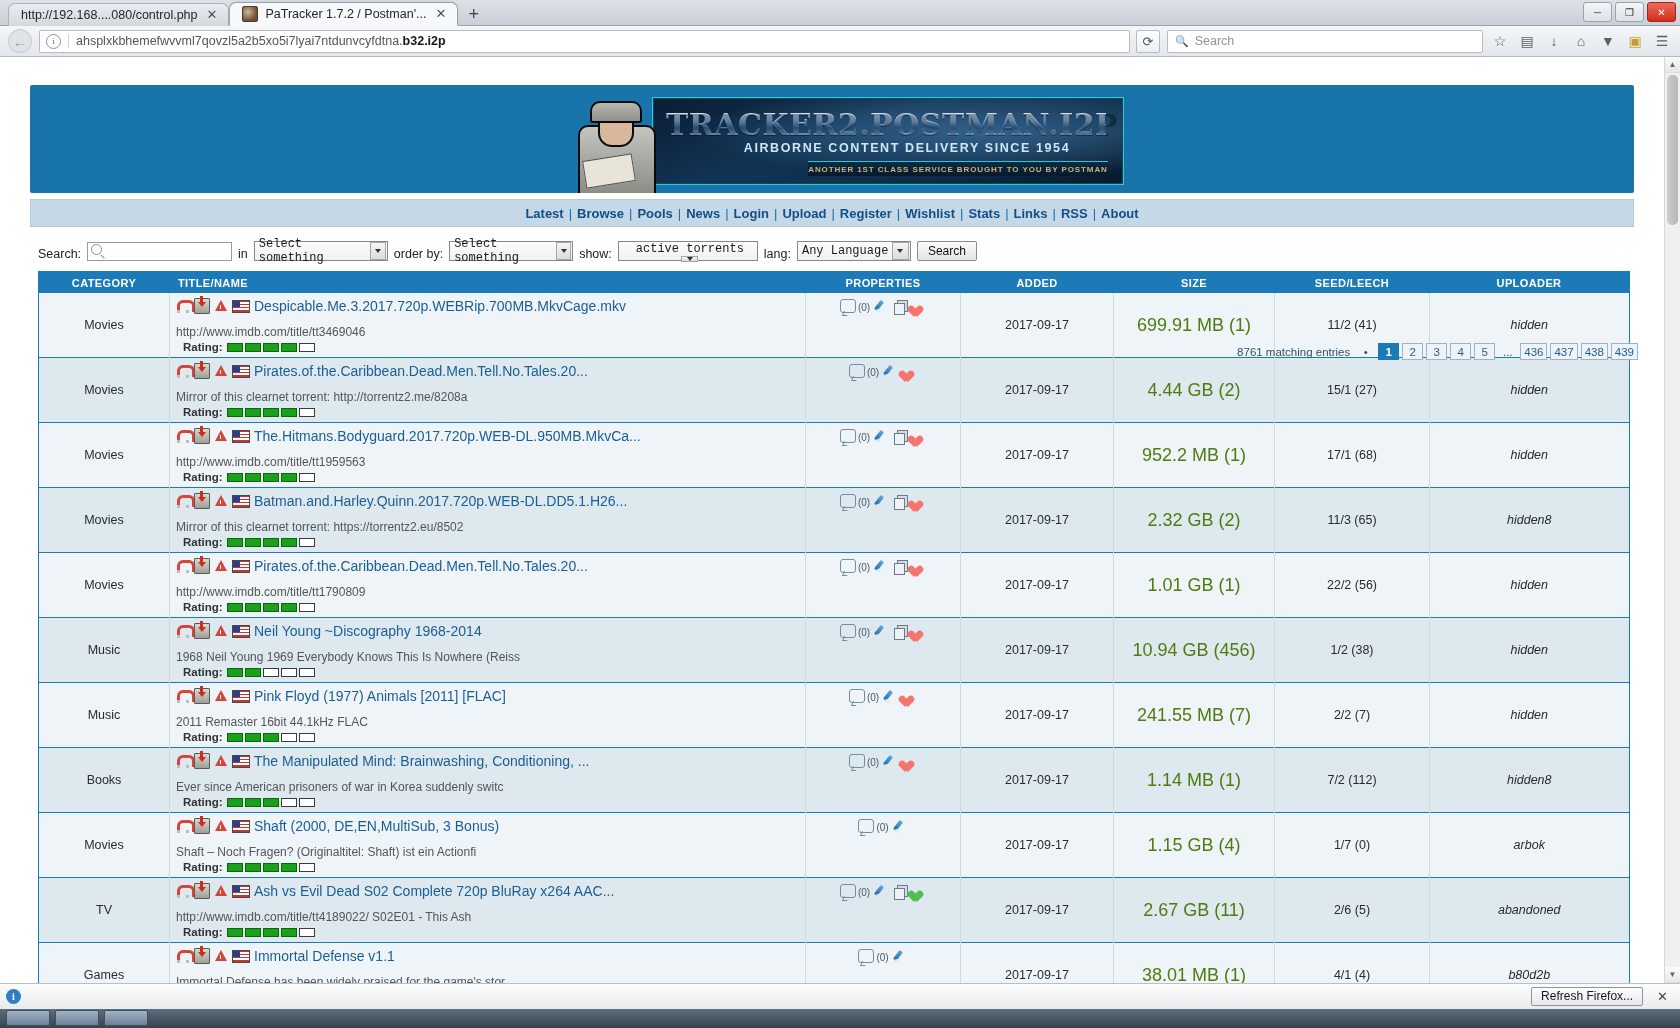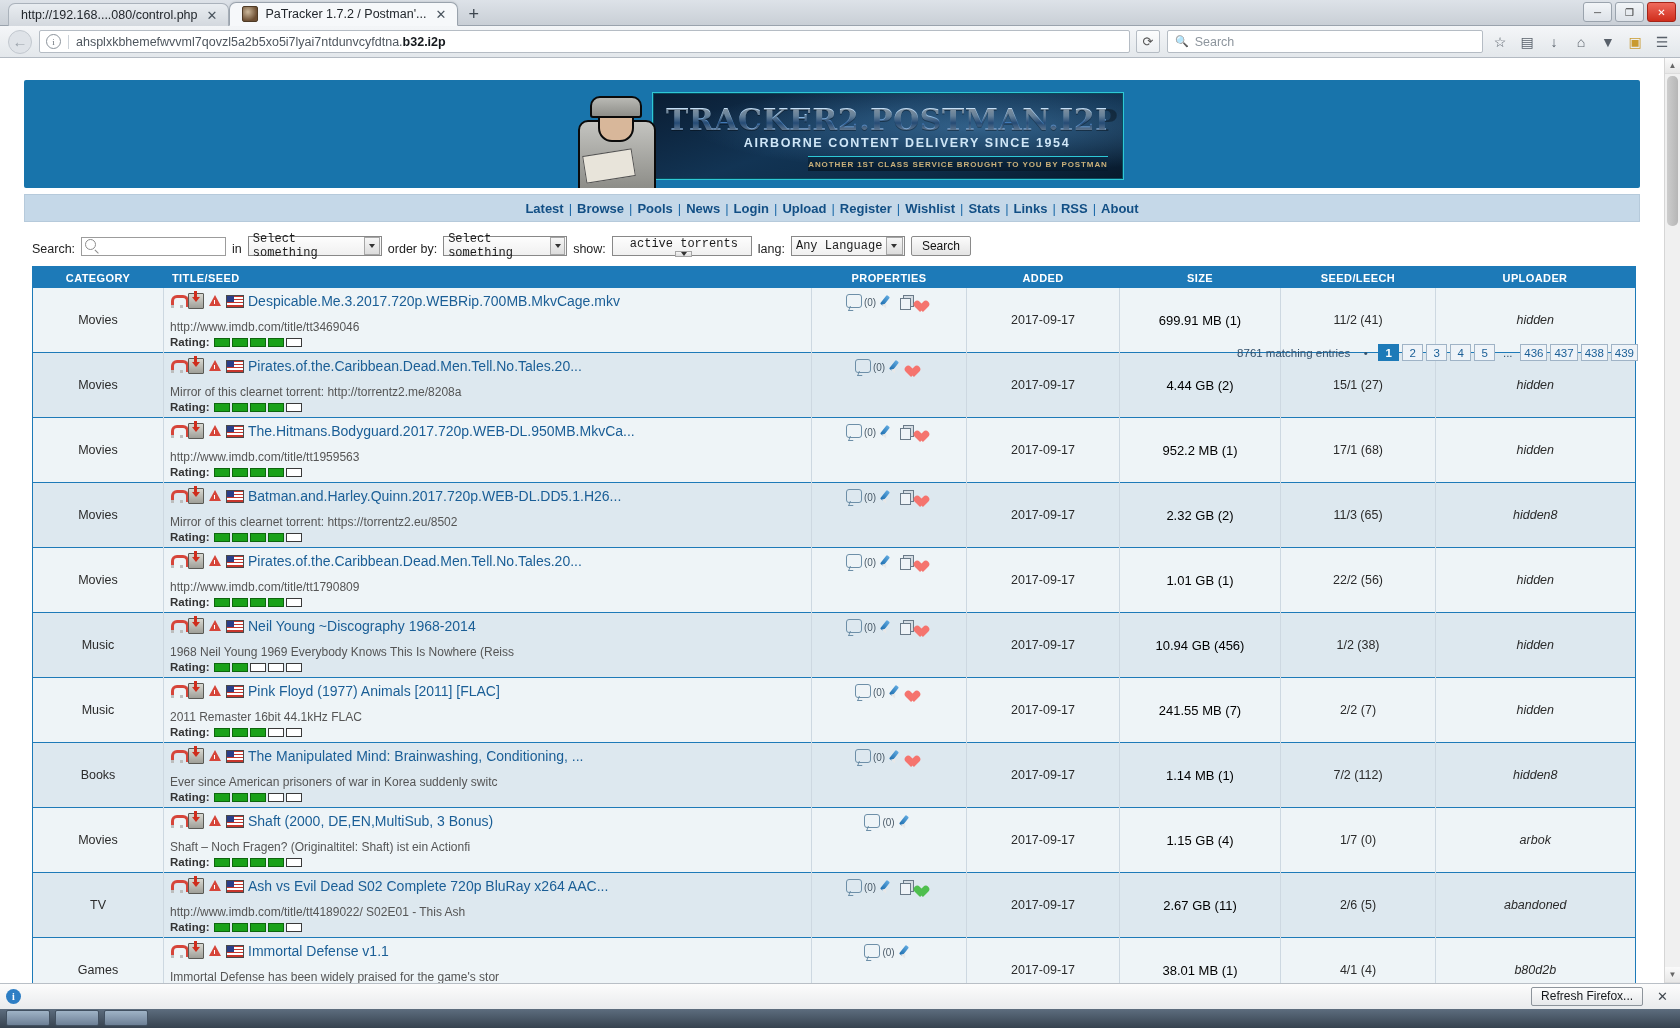--- a/index.html
+++ b/index.html
@@ -40,21 +40,21 @@
   .infoicon{width:13px;height:13px;border-radius:50%;border:1px solid #8b939b;color:#6a727a;font-size:9px;display:flex;align-items:center;justify-content:center;font-family:"Liberation Serif",serif;}
   .urlsep{width:1px;height:14px;background:#ccd2d8;}
   .urltext{font-size:12.5px;color:#4e565e;white-space:nowrap;overflow:hidden;}
   .urltext b{color:#15191d;font-weight:700;}
   .reloadbtn{width:22px;height:21px;border:1px solid #b5bcc4;border-radius:2px;background:linear-gradient(#fcfdfe,#eceff2);display:flex;align-items:center;justify-content:center;color:#555;font-size:13px;margin-left:-1px;}
   .searchbox{width:300px;height:21px;background:#fff;border:1px solid #b5bcc4;border-radius:2px;display:flex;align-items:center;padding:0 7px;gap:6px;color:#8d959d;font-size:12.5px;}
   .navicon{width:20px;height:20px;display:flex;align-items:center;justify-content:center;color:#58606a;font-size:14px;}
 
   
   .viewport{flex:1 1 auto;background:#fff;position:relative;overflow:hidden;display:flex;}
-  .page{flex:1 1 auto;overflow:hidden;position:relative;padding:10px;}
+  .page{flex:1 1 auto;overflow:hidden;position:relative;padding:16px;}
   .scrollbar{width:15px;background:#f0f0f0;border-left:1px solid #d6d6d6;display:flex;flex-direction:column;align-items:center;}
   .sb-arrow{width:15px;height:15px;display:flex;align-items:center;justify-content:center;font-size:8px;color:#666;background:linear-gradient(#fafafa,#e7e7e7);border-bottom:1px solid #dcdcdc;}
   .sb-thumb{width:11px;background:linear-gradient(90deg,#cdcdcd,#b6b6b6);border-radius:5px;margin-top:2px;}
   .sb-spacer{flex:1 1 auto;}
 
   .banner{margin:12px 14px 0 14px;height:108px;background:#1874ab;border-radius:2px;position:relative;overflow:hidden;}
   .banner .art{
     position:absolute;left:50%;top:6px;transform:translateX(-50%);
     width:580px;height:100px;
   }
@@ -118,31 +118,31 @@
   table.tt{width:100%;border-collapse:collapse;table-layout:fixed;}
   table.tt thead th{
     background:#1d7ab8;color:#fff;font-size:11px;font-weight:700;letter-spacing:.4px;
     height:19px;text-align:center;border-right:1px solid #1d7ab8;
   }
   table.tt thead th.lefty{text-align:left;padding-left:8px;}
   td.cat{width:128px;text-align:center;font-size:12.5px;color:#2b2b2b;border-right:1px solid #cdd8e1;}
   td.title{width:auto;padding:5px 6px 4px 6px;border-right:1px solid #cdd8e1;vertical-align:top;}
   td.props{width:152px;text-align:center;border-right:1px solid #cdd8e1;vertical-align:top;padding-top:6px;}
   td.added{width:150px;text-align:center;font-size:12.5px;color:#2b2b2b;border-right:1px solid #cdd8e1;}
-  td.size{width:158px;text-align:center;font-size:13px;color:#000000;border-right:1px solid #cdd8e1;}
+  td.size{width:158px;text-align:center;font-size:18px;color:#4d7c0f;border-right:1px solid #cdd8e1;}
   td.sl{width:152px;text-align:center;font-size:12.5px;color:#2b2b2b;border-right:1px solid #cdd8e1;}
   td.up{width:196px;text-align:center;font-size:12.5px;color:#2b2b2b;font-style:italic;}
   tr.r{height:52px;border-bottom:1px solid #1d7ab8;}
   tr.r.odd{background:#eef4f7;}
   tr.r.even{background:#dde8ef;}
   .tline{display:flex;align-items:center;gap:4px;}
   .tname{color:#1a5e96;font-size:14px;text-decoration:none;}
   .tdesc{font-size:12px;color:#555;margin-top:11px;line-height:14px;}
   .ratingrow{display:flex;align-items:center;gap:4px;margin-top:2px;}
-  .ratinglabel{font-size:11.5px;font-weight:700;color:#333;}
+  .ratinglabel{font-size:11.5px;font-weight:700;color:#333;margin-left:7px;}
   .bars{display:flex;gap:2px;}
   .bar{width:14px;height:7px;border:1px solid #3a3a3a;background:#fff;}
   .bar.on{background:#19a119;border-color:#0d660d;}
 
   
   .ic{width:14px;height:14px;display:inline-block;position:relative;flex:0 0 auto;}
   .ic-magnet:before{content:"";position:absolute;left:1px;top:1px;width:12px;height:9px;border:3px solid #d6453a;border-bottom:none;border-radius:6px 6px 0 0;}
   .ic-magnet:after{content:"";position:absolute;left:1px;bottom:0px;width:12px;height:3px;background:linear-gradient(90deg,#bdbdbd 0 3px,transparent 3px 9px,#bdbdbd 9px 12px);}
   .ic-dl{background:linear-gradient(#d9d9d2,#9f9f98);border:1px solid #5a5a55;border-radius:1px;}
   .ic-dl:before{content:"";position:absolute;left:5px;top:-3px;width:3px;height:7px;background:#cf2d1c;}
@@ -318,21 +318,21 @@
           <span class="pg">437</span>
           <span class="pg">438</span>
           <span class="pg">439</span>
         </div>
 
       <div class="tablewrap">
         <table class="tt">
           <thead>
             <tr>
               <th style="width:128px;">CATEGORY</th>
-              <th class="lefty">TITLE/SEED</th>
+              <th class="lefty">TITLE/NAME</th>
               <th style="width:152px;">PROPERTIES</th>
               <th style="width:150px;">ADDED</th>
               <th style="width:158px;">SIZE</th>
               <th style="width:152px;">SEED/LEECH</th>
               <th style="width:196px;">UPLOADER</th>
             </tr>
           </thead>
           <tbody id="tbody">
               <tr class="r odd">
                 <td class="cat">Movies</td>

